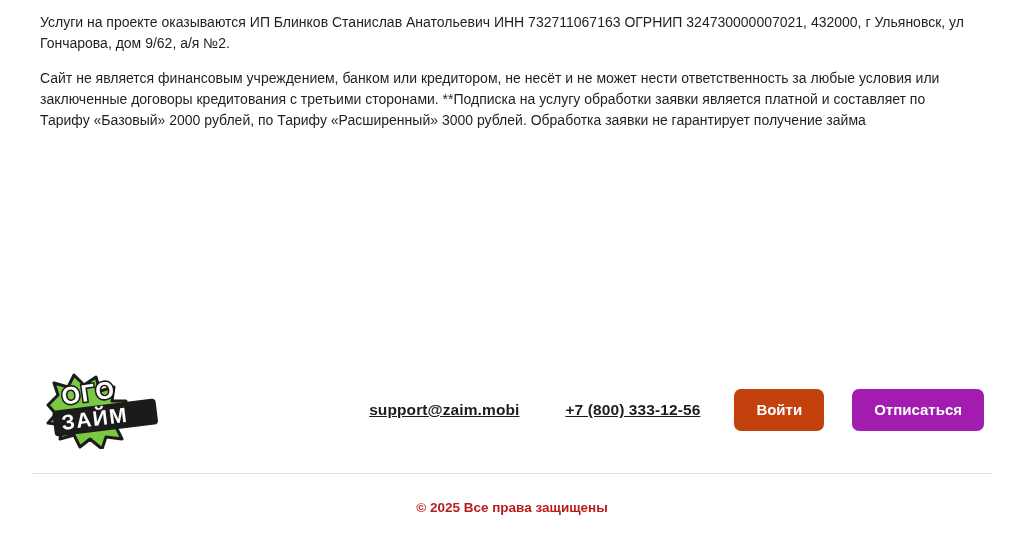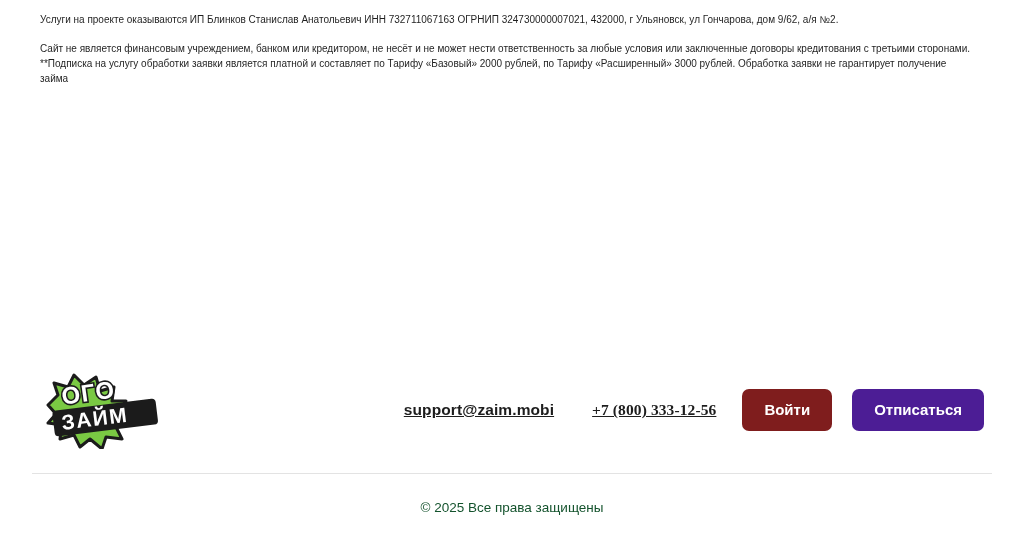--- a/index.html
+++ b/index.html
@@ -21,21 +21,21 @@
     height: 537px;
     box-sizing: border-box;
   }
 
   
   .legal {
     padding: 12px 40px 0 40px;
   }
   .legal p {
     margin: 0 12px 14px 0;
-    font-size: 10px;
+    font-size: 14px;
     line-height: 1.5;
     color: #1f1f1f;
     max-width: 950px;
   }
   .legal p:last-child {
     margin-bottom: 0;
   }
 
   
   .footer {
@@ -57,71 +57,71 @@
     position: relative;
     flex: 0 0 auto;
     margin-left: 4px;
   }
   .logo svg { display: block; }
 
   .footer-right {
     margin-left: auto;
     display: flex;
     align-items: center;
-    gap: 4px;
+    gap: 12px;
   }
   .contact {
     font-size: 15.5px;
     font-weight: bold;
     color: #1d1d1d;
     letter-spacing: .1px;
     white-space: nowrap;
   }
   .contact.email { margin-right: 34px; }
-  .contact.phone { margin-right: 22px; font-family: Liberation Serif, serif; }
+  .contact.phone { margin-right: 22px; }
 
   .btn {
     border: none;
     border-radius: 7px;
     font-family: "Liberation Sans", sans-serif;
     font-size: 15px;
     font-weight: bold;
     color: #ffffff;
     cursor: pointer;
     padding: 0 22px;
     height: 42px;
     line-height: 42px;
     white-space: nowrap;
   }
   .btn-login {
-    background: #7f1d1d;
+    background: #c2410c;
     margin-right: 16px;
   }
   .btn-unsub {
-    background: #4c1d95;
+    background: #a21caf;
   }
 
   
   .divider {
     position: absolute;
     left: 32px;
     right: 32px;
     top: 473px;
     height: 1px;
     background: #e3e3e3;
   }
   .copyright {
     position: absolute;
     left: 0;
     right: 0;
     top: 500px;
     text-align: center;
     font-size: 13.5px;
-    font-weight: normal;
-    color: #14532d;
+    font-weight: bold;
+    color: #b91c1c;
   }
 </style>
 </head>
 <body>
 
 <div class="page">
 
   <div class="legal">
     <p>Услуги на проекте оказываются ИП Блинков Станислав Анатольевич ИНН 732711067163 ОГРНИП 324730000007021, 432000, г Ульяновск, ул Гончарова, дом 9/62, а/я №2.</p>
     <p>Сайт не является финансовым учреждением, банком или кредитором, не несёт и не может нести ответственность за любые условия или заключенные договоры кредитования с третьими сторонами. **Подписка на услугу обработки заявки является платной и составляет по Тарифу «Базовый» 2000 рублей, по Тарифу «Расширенный» 3000 рублей. Обработка заявки не гарантирует получение займа</p>

